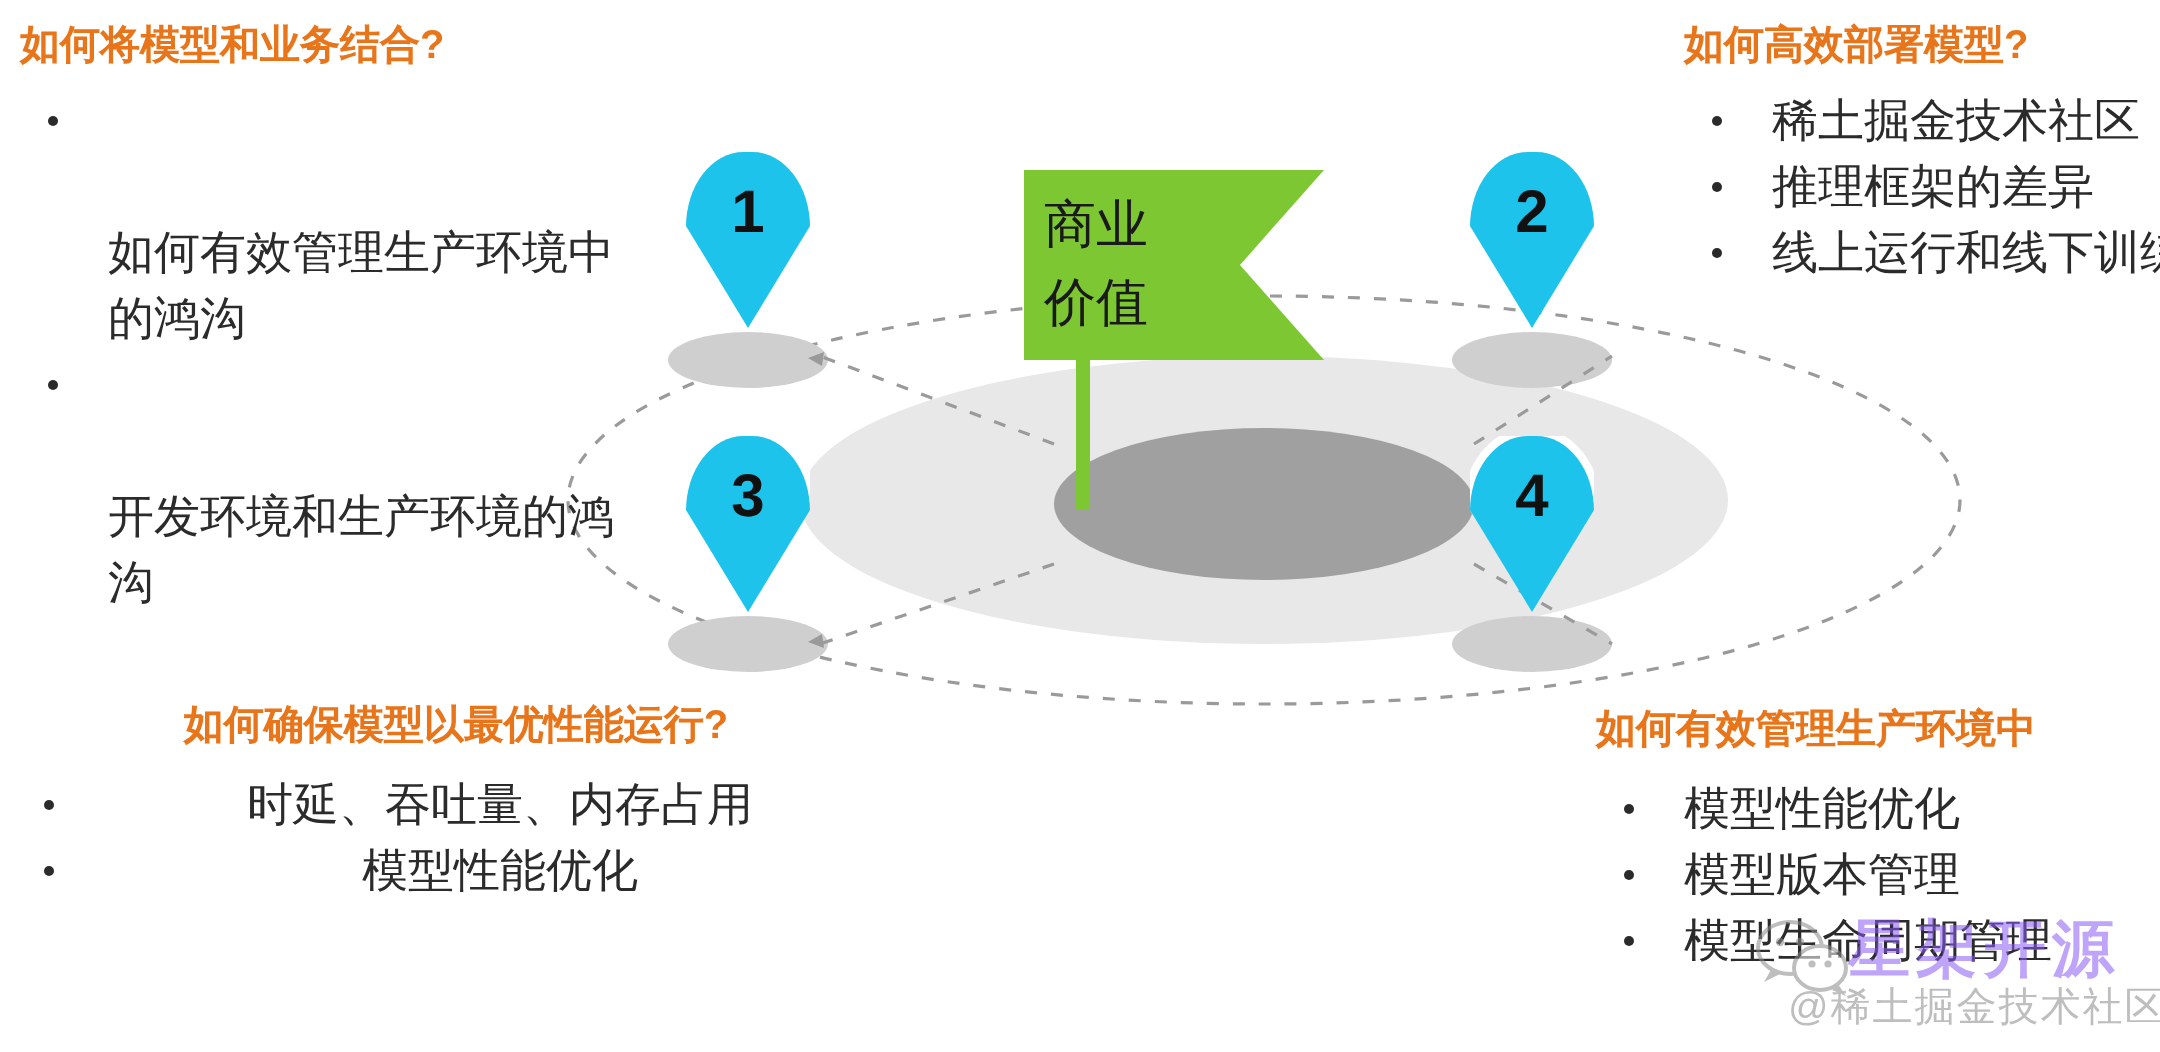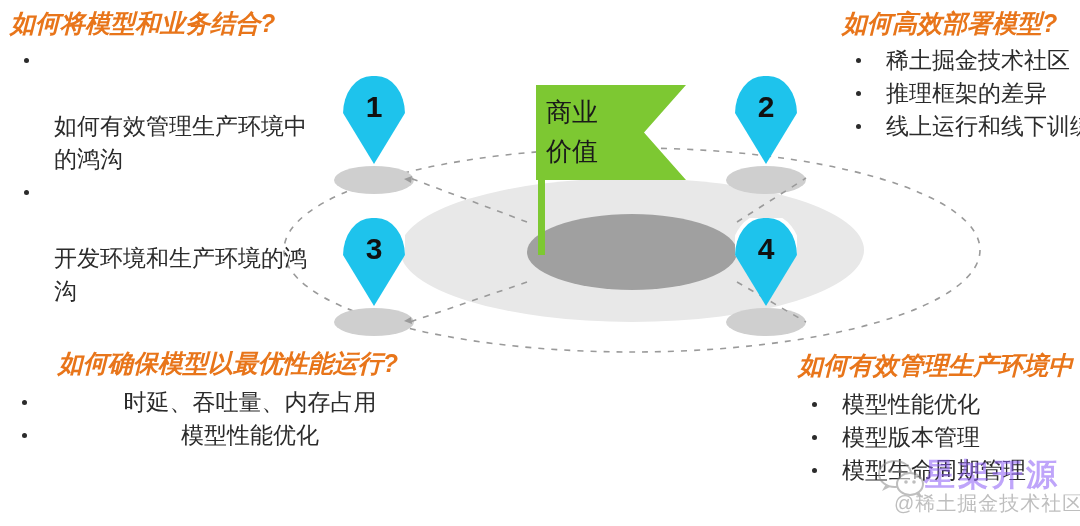--- a/index.html
+++ b/index.html
@@ -18,25 +18,24 @@
     overflow: hidden;
   }
 
   
   .block {
     position: absolute;
   }
   .heading {
     color: #e8751a;
     font-weight: bold;
-    font-size: 25px;
+    font-size: 20px;
     line-height: 30px;
     white-space: nowrap;
     letter-spacing: 0px;
-    font-style: italic;
   }
   .bullets {
     list-style: none;
     margin: 0;
     padding: 0;
   }
   .bullets li {
     position: relative;
     color: #2b2b2b;
     font-size: 23px;
@@ -75,21 +74,21 @@
     left: 0;
     top: 0;
     width: 1080px;
     height: 526px;
     pointer-events: none;
   }
 
   
   #flag {
     position: absolute;
-    left: 536px;
+    left: 512px;
     top: 85px;
     width: 150px;
     height: 92px;
   }
   #flag .cloth {
     position: absolute;
     left: 0; top: 0;
     width: 150px;
     height: 95px;
     background: #7dc832;

